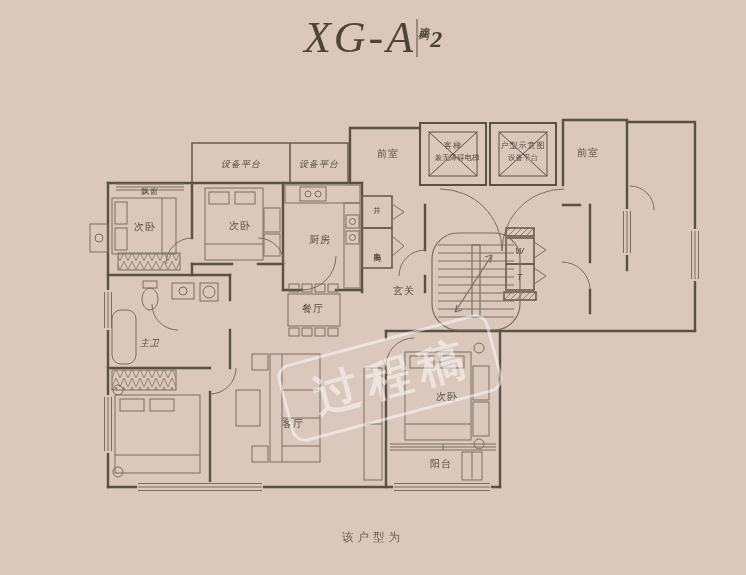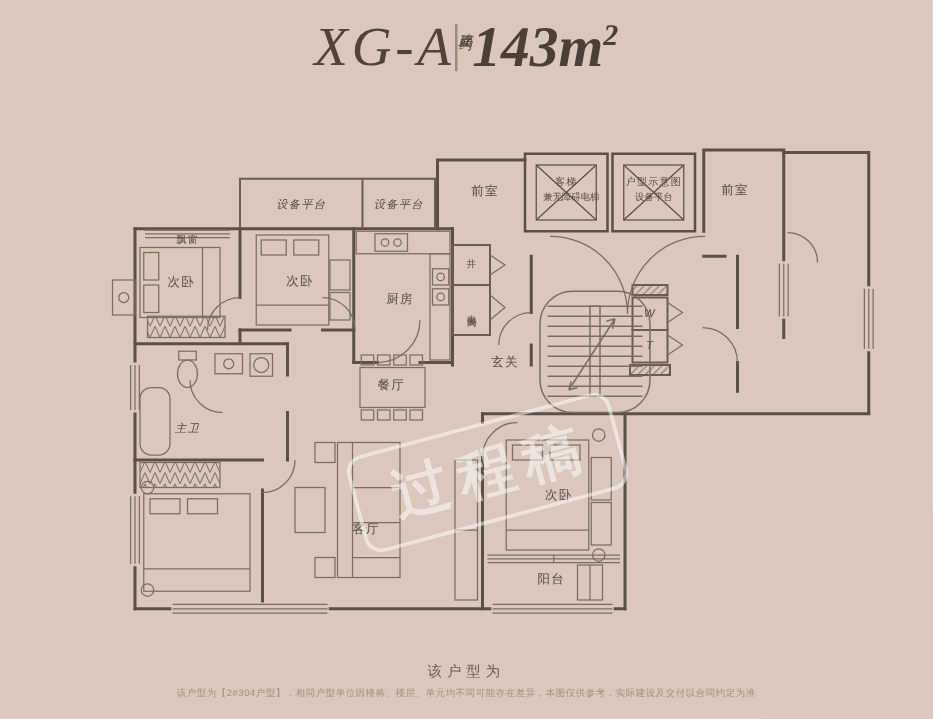--- a/index.html
+++ b/index.html
@@ -40,21 +40,20 @@
 </head>
 <body>
 
 <div class="stage">
 
   <div class="hdr">
     <div class="unit-name">XG-A</div>
     <div class="hdr-divider"></div>
     <div class="area-prefix">建面约</div>
     <div class="area-main">
-        <span>143m</span>
         <span class="area-sup">2</span>
       </div>
   </div>
 
   <svg class="plan" width="746" height="575" viewBox="0 0 746 575">
     <defs>
       <pattern id="zz" width="8" height="9" patternUnits="userSpaceOnUse">
         <path d="M0,9 L4,0 L8,9" fill="none" stroke="#7b6e61" stroke-width="0.8"></path>
       </pattern>
       <pattern id="hh" width="6" height="6" patternUnits="userSpaceOnUse">
@@ -243,15 +242,14 @@
   <span class="lbl" style="left:404px;top:291px">玄关</span>
   <span class="lbl" style="left:313px;top:309px">餐厅</span>
   <span class="lbl s9" style="left:150px;top:343px">主卫</span>
   <span class="lbl" style="left:293px;top:424px">客厅</span>
   <span class="lbl" style="left:447px;top:397px">次卧</span>
   <span class="lbl" style="left:441px;top:464px">阳台</span>
 
   <div class="watermark">过程稿</div>
 
   <div class="caption">该户型为</div>
-  <div class="disclaimer">该户型为【2#304户型】，相同户型单位因楼栋、楼层、单元均不同可能存在差异，本图仅供参考，实际建设及交付以合同约定为准</div>
 
 </div>
 
 </body></html>

